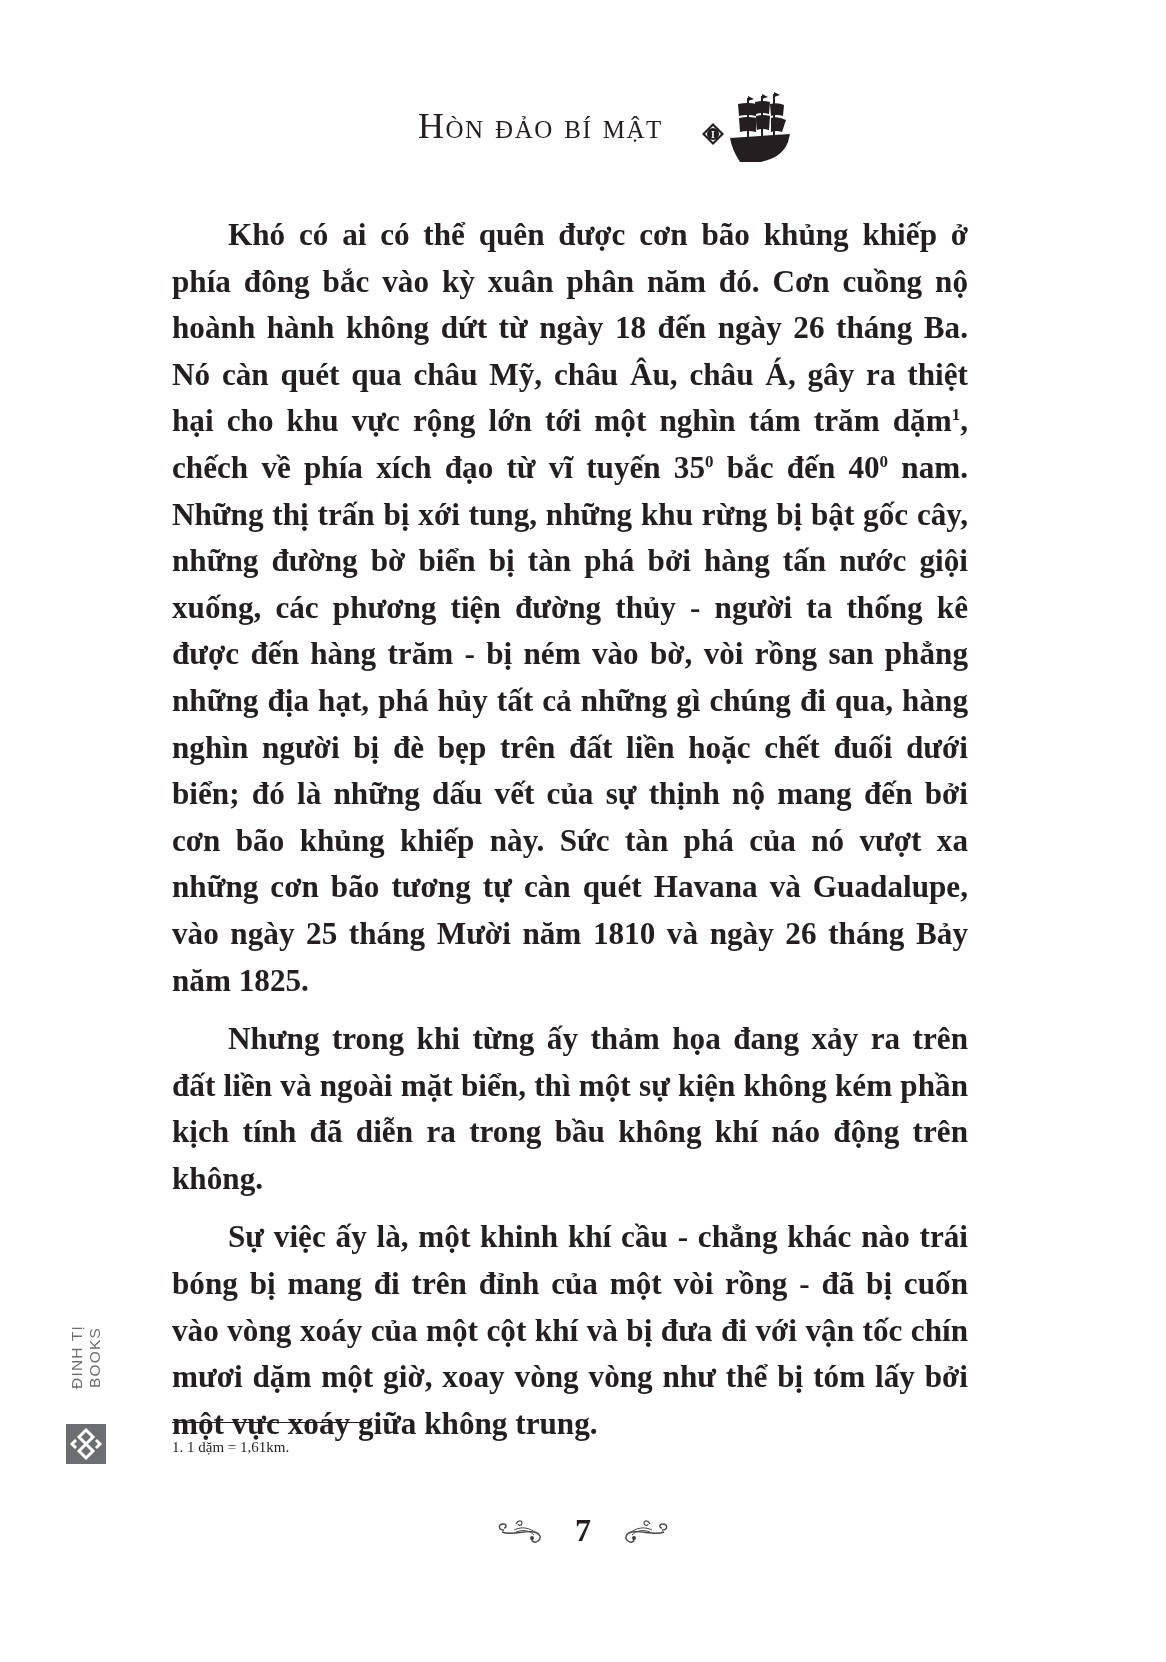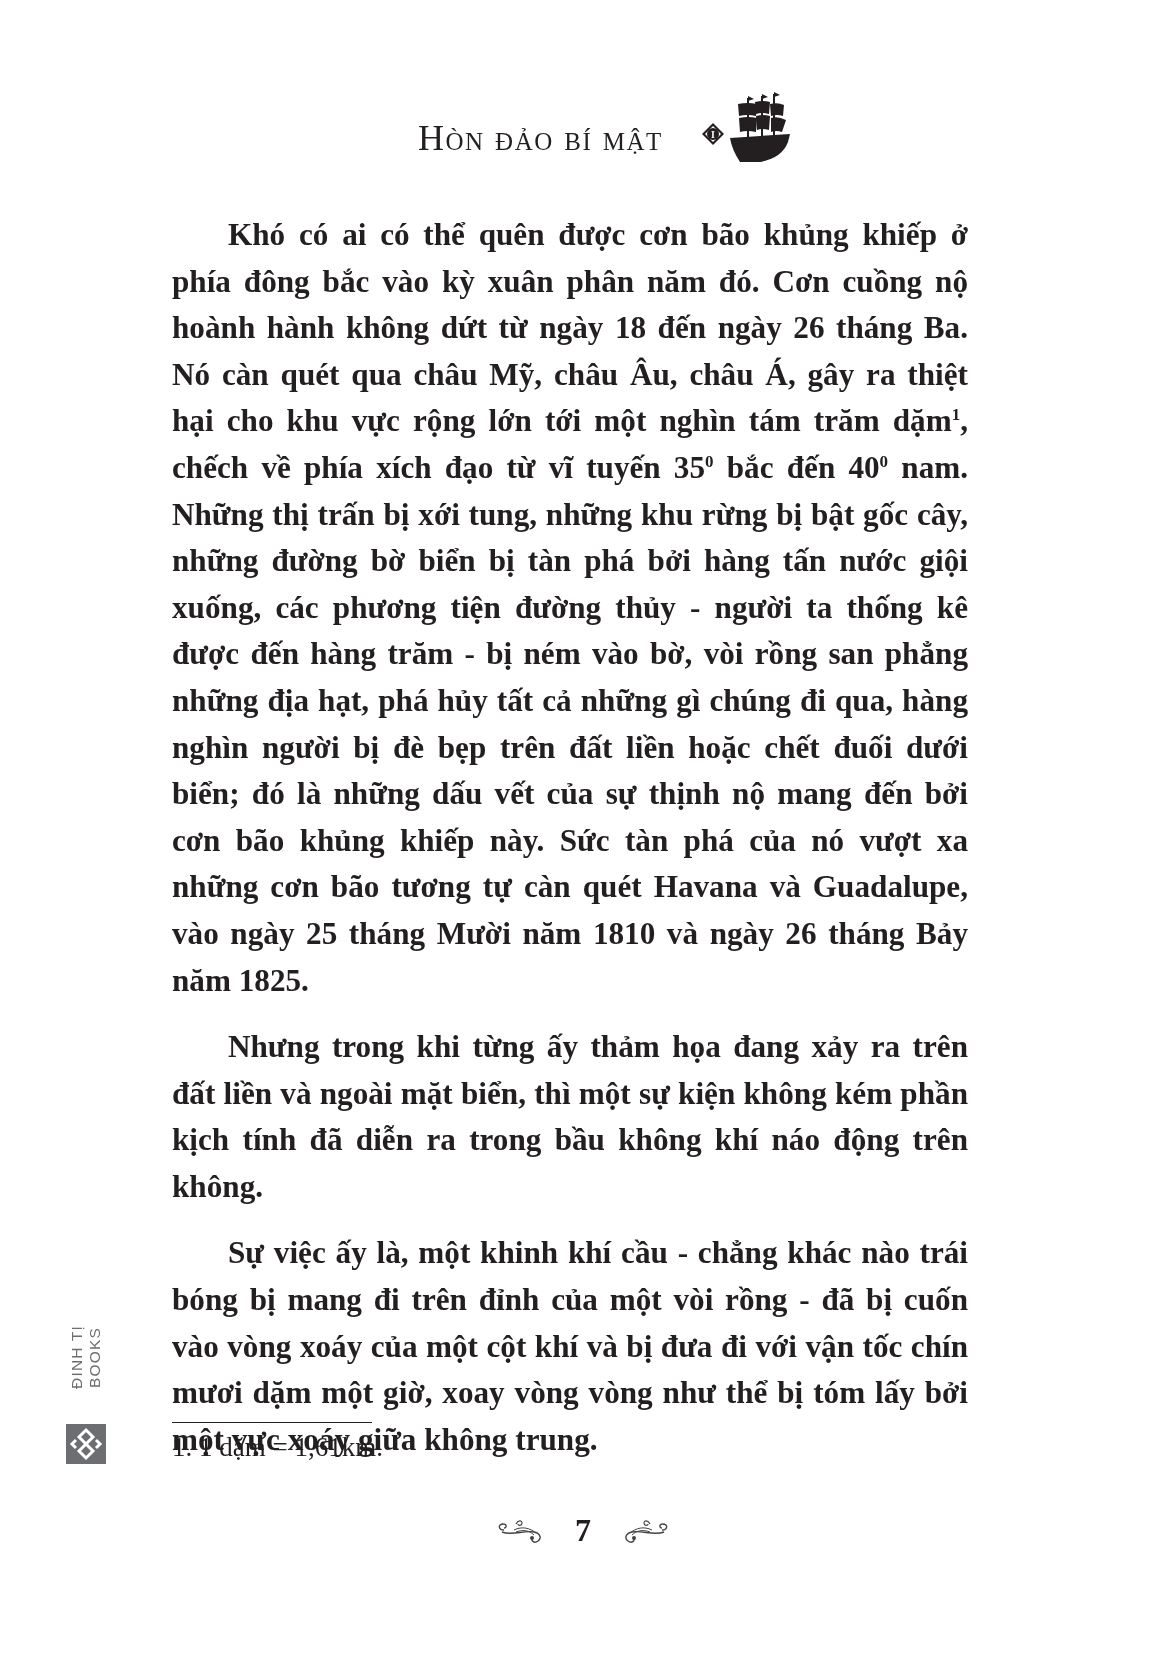--- a/index.html
+++ b/index.html
@@ -1,31 +1,31 @@
 <!DOCTYPE html>
 <html><head>
   <meta charset="utf-8">
   <style>
     html, body { margin: 0; padding: 0; background: #ffffff; }
     body { width: 1166px; height: 1662px; position: relative; overflow: hidden;
            font-family: "Liberation Serif", "DejaVu Serif", serif; color: #231f20; }
     .running-head { position: absolute; top: 108px; left: 418px; height: 60px;
-                    display: flex; align-items: center; }
+                    display: flex; align-items: flex-start; }
     .running-head .title { font-family: "Liberation Serif", serif; font-size: 36px; letter-spacing: 1.5px;
                            color: #231f20; line-height: 1; font-variant: small-caps; }
     .vol-badge { position: absolute; top: 122px; left: 701px; width: 24px; height: 24px; }
     .ship { position: absolute; top: 92px; left: 728px; width: 64px; height: 74px; }
     .body-text { position: absolute; left: 172px; top: 212px; width: 796px;
                  font-size: 31.2px; line-height: 46.6px; text-align: justify; }
     .body-text p { margin: 0; text-indent: 56px; font-weight: bold; }
-    .body-text p + p { margin-top: 20px; }
+    .body-text p + p { margin-top: 12px; }
     .body-text sup { font-size: 17px; vertical-align: 11px; line-height: 0; }
     .fn-rule { position: absolute; left: 172px; top: 1422px; width: 200px; height: 0;
                border-top: 1.6px solid #231f20; }
-    .footnote { position: absolute; left: 172px; top: 1432px; font-size: 27px; line-height: 30px; }
+    .footnote { position: absolute; left: 172px; top: 1432px; font-size: 15px; line-height: 30px; }
     .folio { position: absolute; top: 1512px; left: 0; width: 1166px; display: flex;
              justify-content: center; align-items: center; gap: 24px; }
     .folio .num { font-weight: bold; font-size: 32px; width: 26px; text-align: center; }
     .flourish { width: 52px; height: 30px; }
     .publisher { position: absolute; left: 66px; top: 1298px; width: 40px; height: 166px; }
     .publisher .name { position: absolute; left: 0; top: 0; width: 40px; height: 118px;
                        writing-mode: vertical-rl; transform: rotate(180deg);
                        font-family: "Liberation Sans", "DejaVu Sans", sans-serif; font-size: 15.5px;
                        letter-spacing: 1.2px; color: #6d6e71; text-align: center;
                        display: flex; align-items: center; justify-content: center; }

